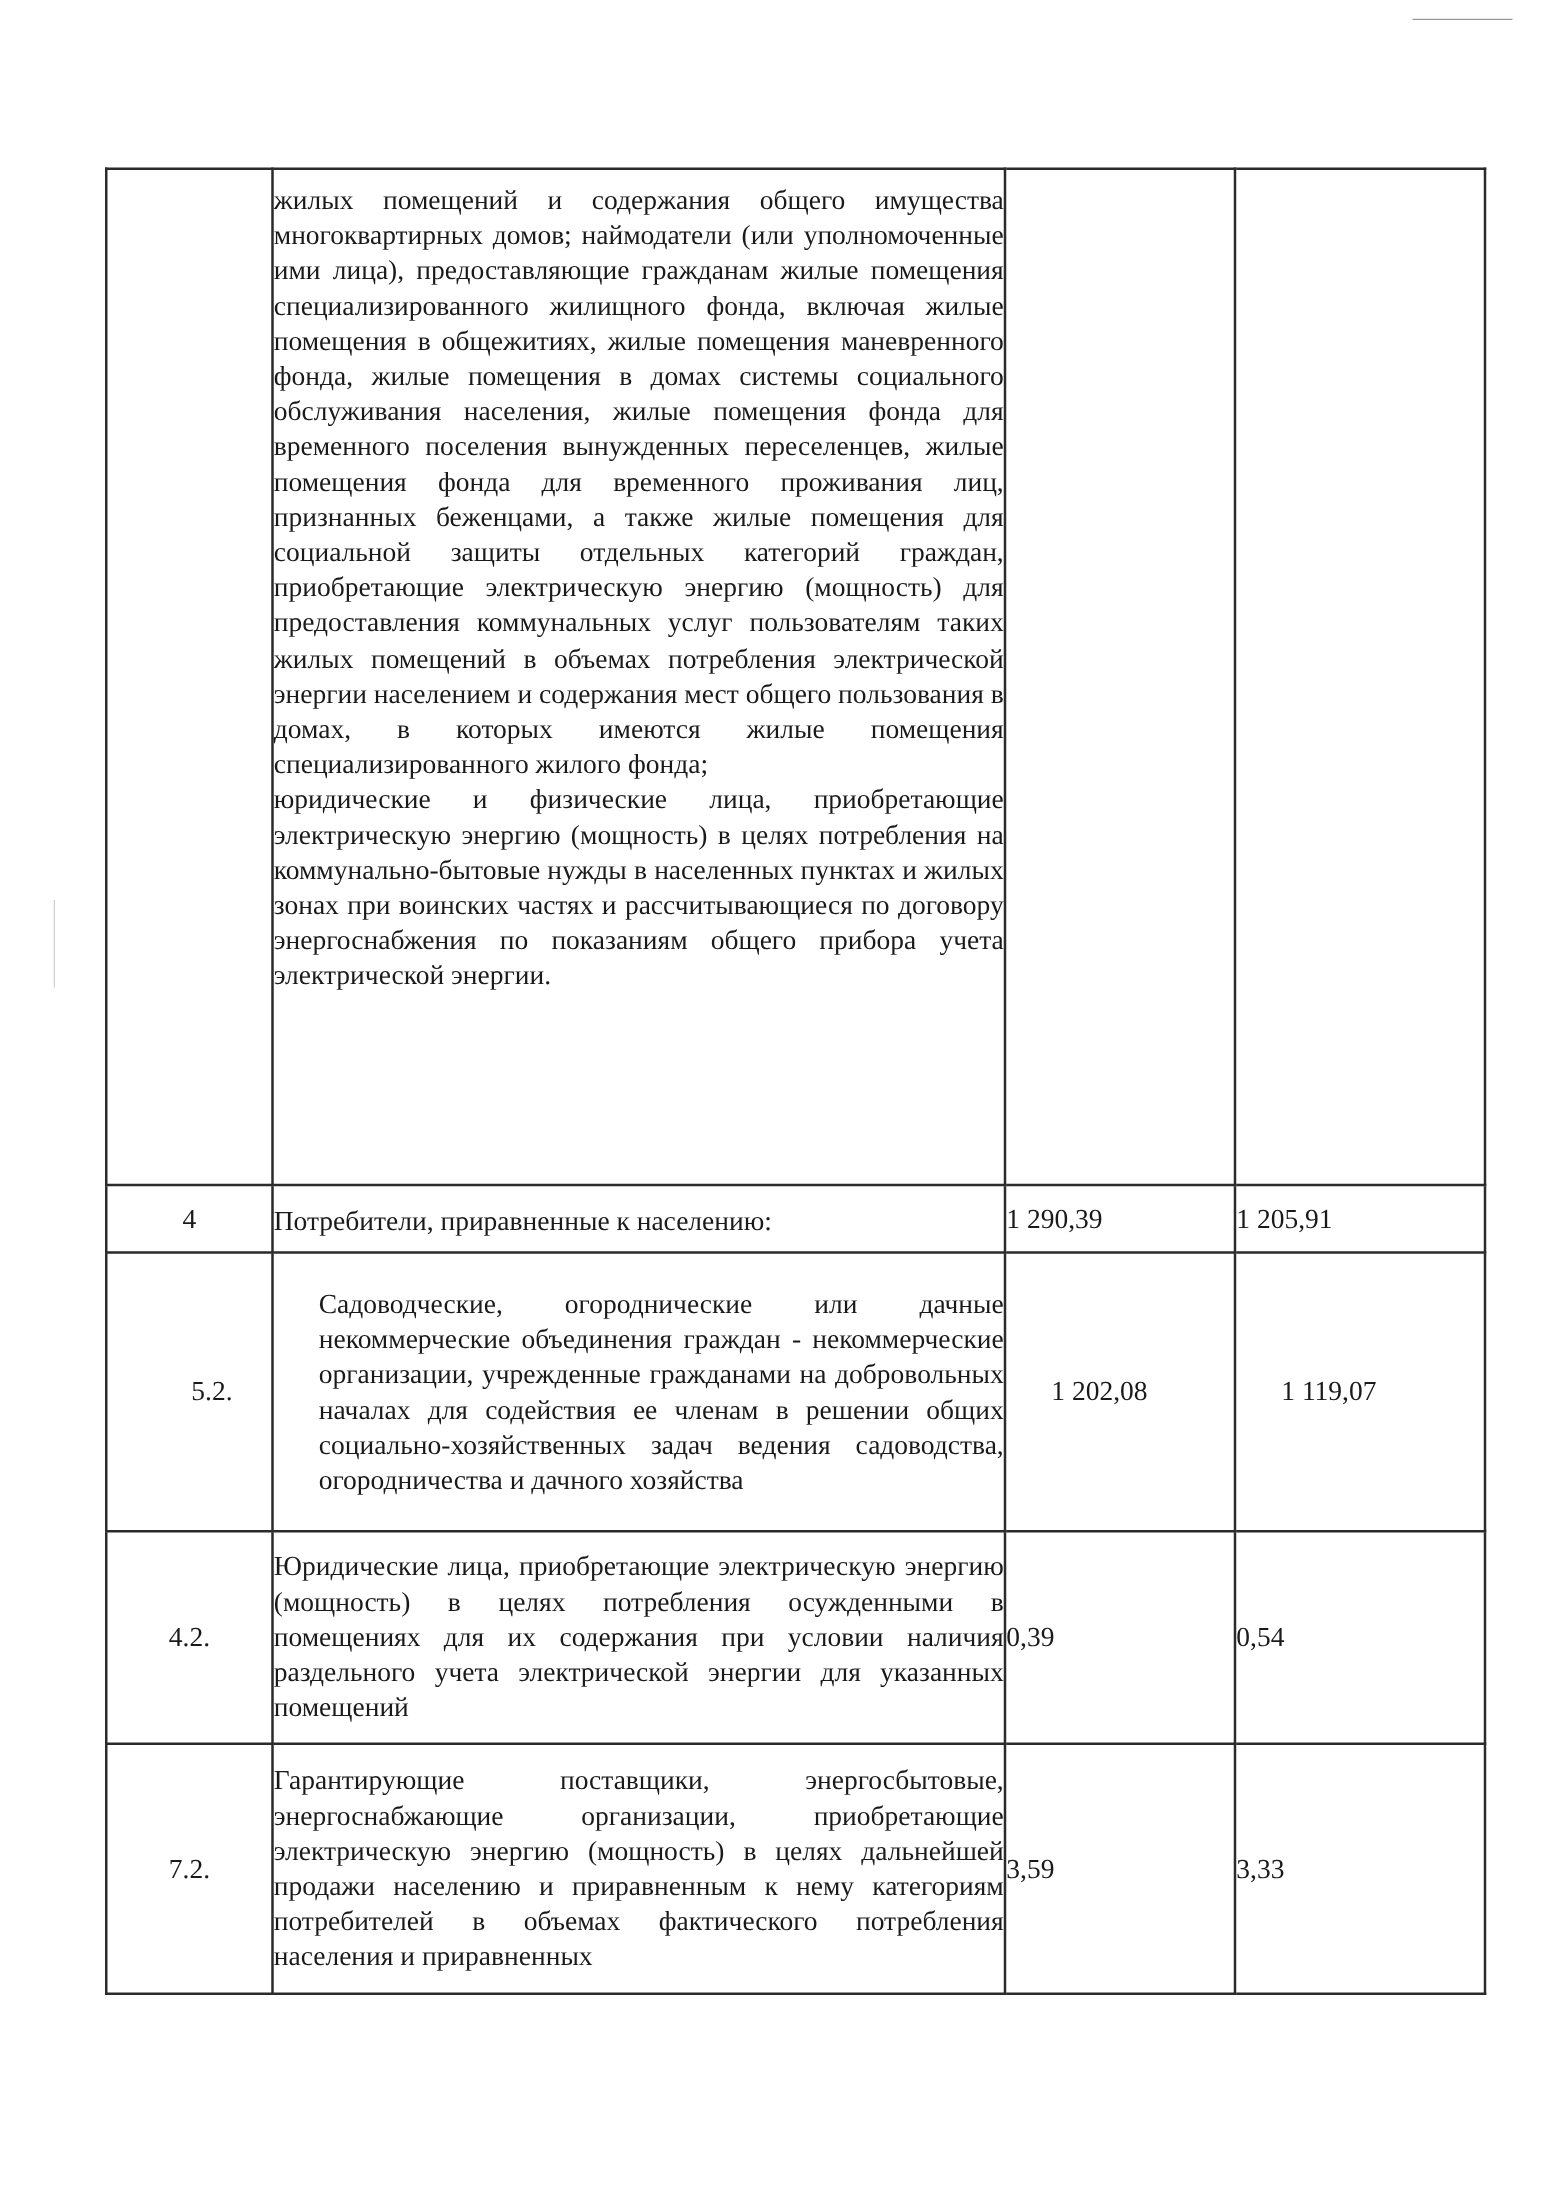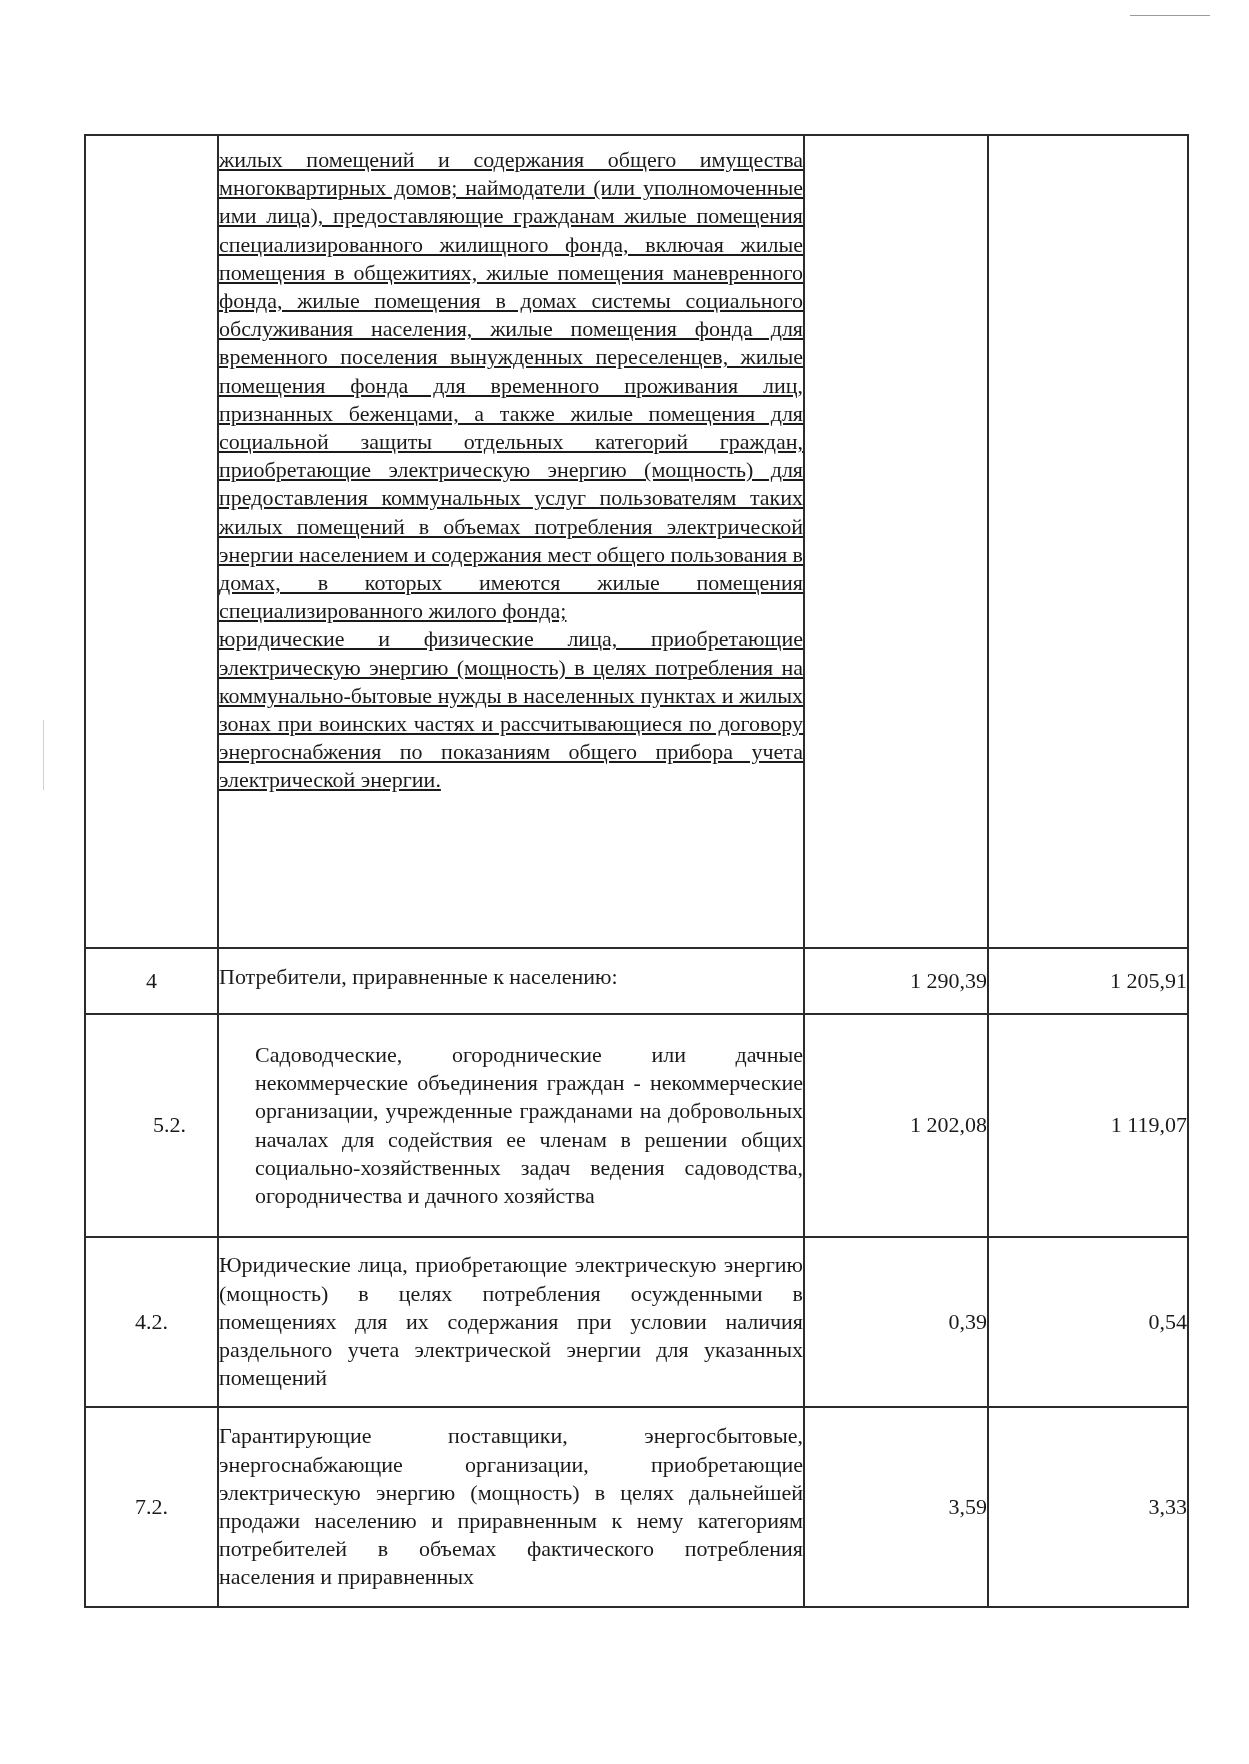--- a/index.html
+++ b/index.html
@@ -24,25 +24,25 @@
       font-size: 22px; line-height: 28.2px;
     }
     col.c-num { width: 133px; }
     col.c-desc { width: 586px; }
     col.c-v1 { width: 184px; }
     col.c-v2 { width: 200px; }
     td.num { text-align: center; vertical-align: top; padding-top: 12px; }
     td.num.mid { vertical-align: middle; padding-top: 0; }
     td.desc { text-align: justify; padding: 12px 10px 8px 8px; }
     td.desc .para { display: block; text-align: justify; text-align-last: left; }
-    td.val { text-align: right; }
-    tr.r-cont td { height: 801px; text-decoration: underline; }
+    td.val { text-align: left; }
+    tr.r-cont td { height: 801px; }
     tr.r-cont td.desc { vertical-align: top; padding-top: 10px; }
     tr.r-4 td { height: 48px; }
-    tr.r-4 td.desc { padding-top: 4px; padding-bottom: 12px; }
+    tr.r-4 td.desc { padding-top: 4px; padding-bottom: 0; }
     tr.r-41 td { height: 221px; padding-left: 36px; }
     tr.r-42 td { height: 168px; border-radius: 18px; }
     tr.r-43 td { height: 80px; }
     tr.r-44 td { height: 198px; font-family: Liberation Serif, serif; }
   </style>
 </head>
 <body>
 
 <div class="top-mark"></div>
 <div class="left-mark"></div>

